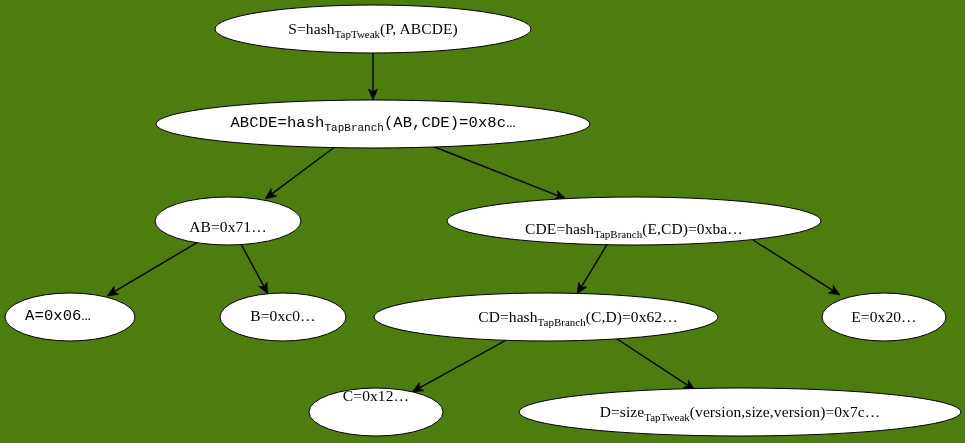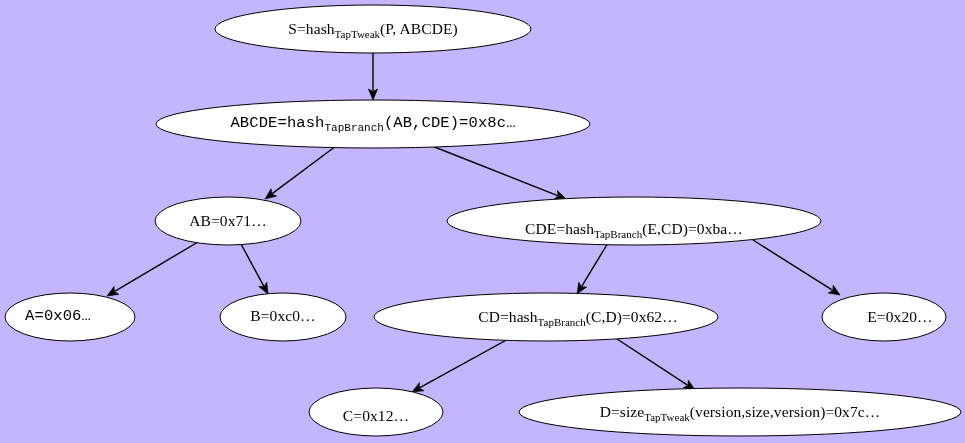--- a/index.html
+++ b/index.html
@@ -9,21 +9,21 @@
     background: #ffffff;
   }
   body {
     font-family: "Liberation Serif", "DejaVu Serif", serif;
     color: #000000;
   }
   #diagram-root {
     position: relative;
     width: 965px;
     height: 443px;
-    background: #c4b5fd;
+    background: #4d7c0f;
     overflow: hidden;
   }
   #graph-svg {
     position: absolute;
     left: 0;
     top: 0;
     width: 965px;
     height: 443px;
   }
   .node-ellipse {
@@ -103,23 +103,23 @@
         <ellipse cx="546" cy="317" rx="172" ry="24" class="node-ellipse"></ellipse>
         <ellipse cx="884" cy="317" rx="62" ry="24" class="node-ellipse"></ellipse>
         <ellipse cx="376" cy="412" rx="67" ry="24" class="node-ellipse"></ellipse>
         <ellipse cx="740" cy="412" rx="221" ry="24" class="node-ellipse"></ellipse>
       </g>
   </svg>
 
   <div id="labels-layer">
       <div class="node-label" title="S=hash_TapTweak(P, ABCDE)" style="left: 373px; top: 29px;"><span>S=hash</span><sub>TapTweak</sub><span>(P, ABCDE)</span></div>
       <div class="node-label" title="ABCDE=hash_TapBranch(AB,CDE)=0x8c..." style="left: 373px; top: 124px; font-family: Liberation Mono, monospace;"><span>ABCDE=hash</span><sub>TapBranch</sub><span>(AB,CDE)=0x8c…</span></div>
-      <div class="node-label" title="AB=0x71..." style="left: 228px; top: 221px;"><span>AB=0x71…</span></div>
+      <div class="node-label" title="AB=0x71..." style="left: 228px; top: 227px;"><span>AB=0x71…</span></div>
       <div class="node-label" title="CDE=hash_TapBranch(E,CD)=0xba..." style="left: 634px; top: 229px;"><span>CDE=hash</span><sub>TapBranch</sub><span>(E,CD)=0xba…</span></div>
       <div class="node-label" title="A=0x06..." style="left: 58px; top: 317px; font-family: Liberation Mono, monospace;"><span>A=0x06…</span></div>
       <div class="node-label" title="B=0xc0..." style="left: 283px; top: 316px;"><span>B=0xc0…</span></div>
       <div class="node-label" title="CD=hash_TapBranch(C,D)=0x62..." style="left: 546px; top: 317px; margin-left: 32px;"><span>CD=hash</span><sub>TapBranch</sub><span>(C,D)=0x62…</span></div>
-      <div class="node-label" title="E=0x20..." style="left: 884px; top: 317px; margin-left: 16px;"><span>E=0x20…</span></div>
-      <div class="node-label" title="C=0x12..." style="left: 376px; top: 416px; font-family: Liberation Serif, serif;"><span>C=0x12…</span></div>
+      <div class="node-label" title="E=0x20..." style="left: 884px; top: 317px;"><span>E=0x20…</span></div>
+      <div class="node-label" title="C=0x12..." style="left: 376px; top: 396px; font-family: Liberation Serif, serif;"><span>C=0x12…</span></div>
       <div class="node-label" title="D=hash_TapLeaf(version,size,script)=0x7c..." style="left: 740px; top: 412px;"><span>D=size</span><sub>TapTweak</sub><span>(version,size,version)=0x7c…</span></div>
     </div>
 
 </div>
 
 </body></html>

